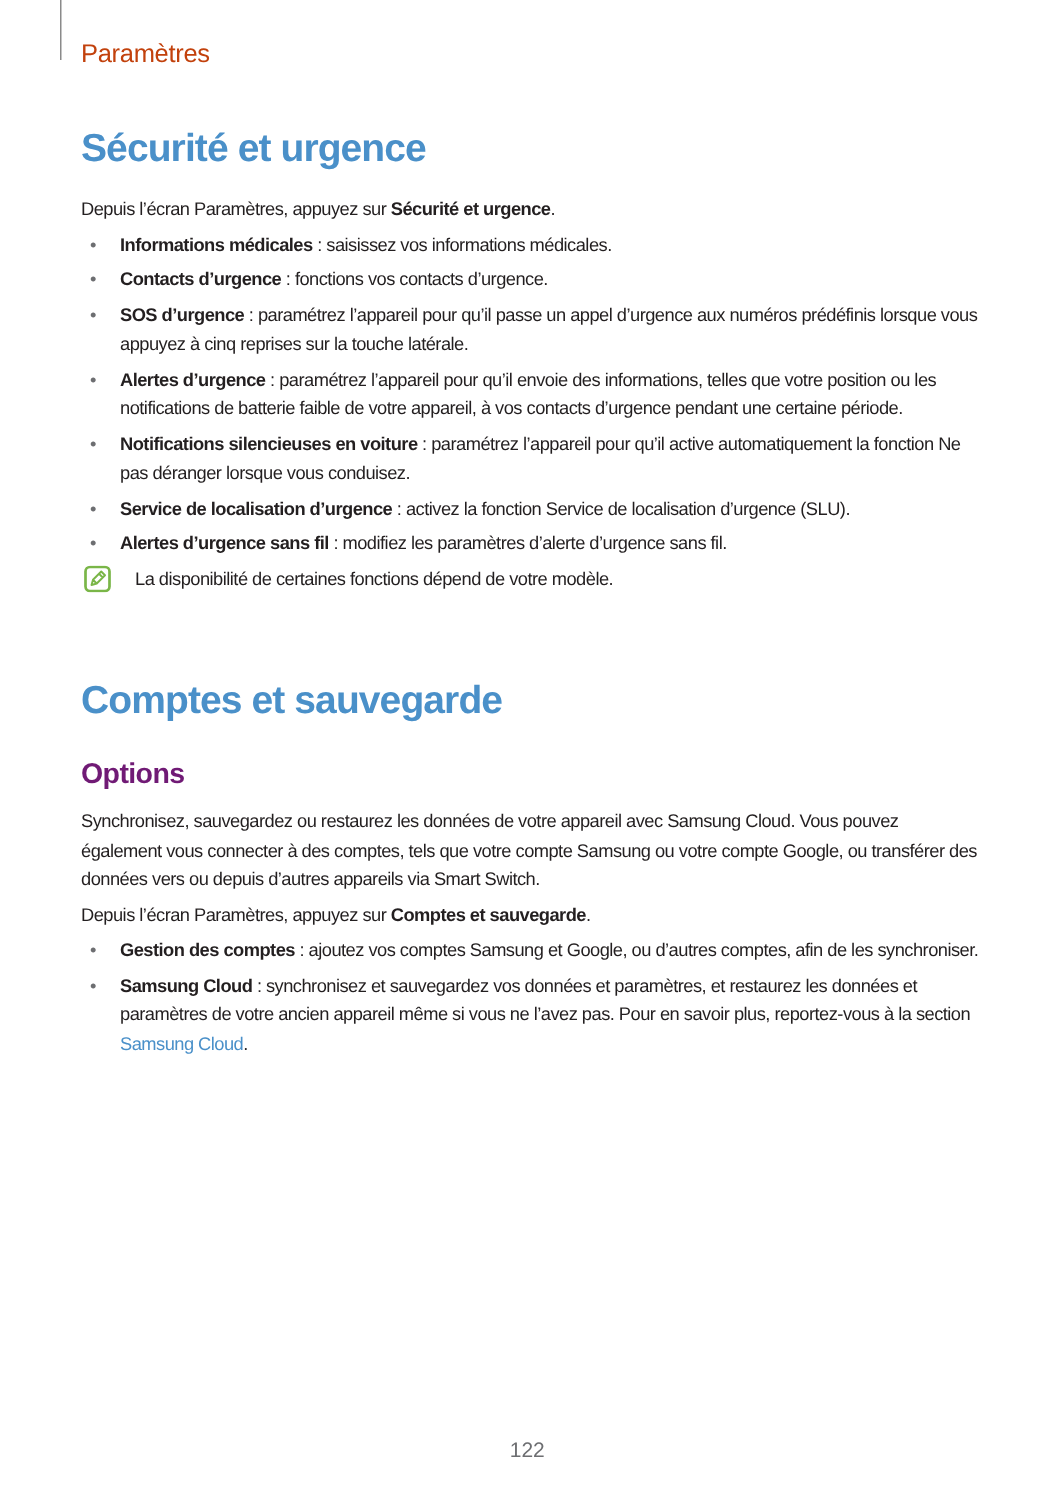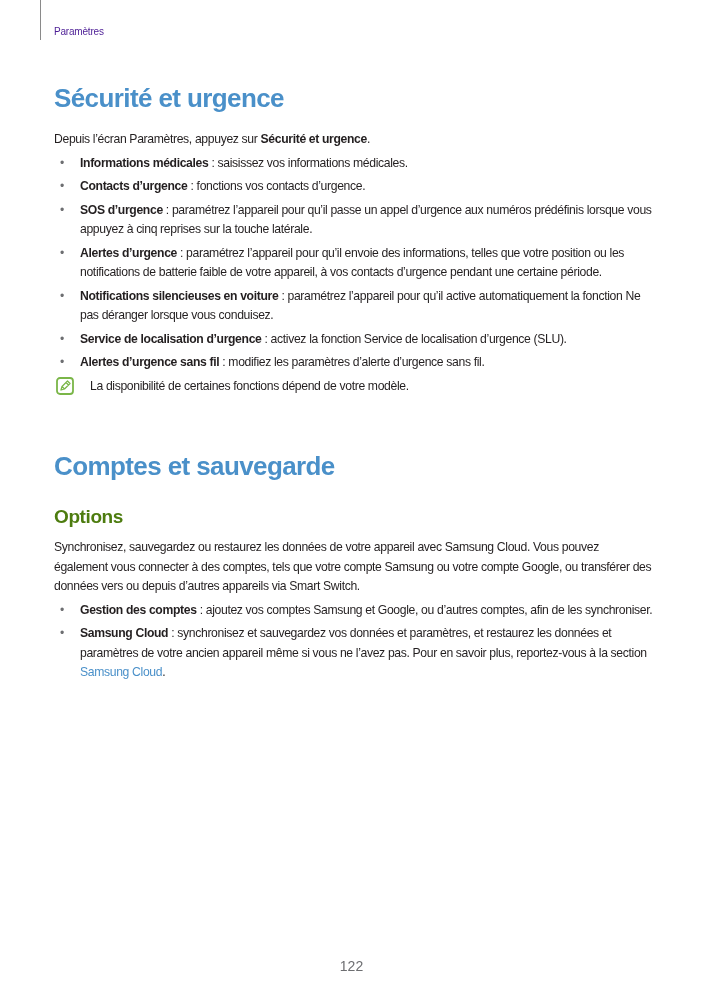--- a/index.html
+++ b/index.html
@@ -1,22 +1,22 @@
 <!DOCTYPE html>
 <html><head>
 <meta charset="utf-8">
 <style>
   html, body { margin: 0; padding: 0; background: #ffffff; }
   body { width: 703px; height: 994px; position: relative; overflow: hidden;
          font-family: "Liberation Sans", sans-serif; color: #231f20; }
   .margin-rule { position: absolute; left: 40px; top: 0; width: 1px; height: 40px; background: #8a8a8a; }
-  .running-header { position: absolute; left: 54px; top: 26px; font-size: 10px; color: #4c1d95; letter-spacing: -0.2px; }
+  .running-header { position: absolute; left: 54px; top: 26px; font-size: 17px; color: #c2410c; letter-spacing: -0.2px; }
   .content { position: absolute; left: 54px; top: 80px; width: 600px; }
   h1 { font-size: 26px; font-weight: bold; color: #4a90c9; margin: 0; letter-spacing: -0.6px; line-height: 36px; }
-  h2 { font-size: 19px; font-weight: bold; color: #4d7c0f; margin: 0; letter-spacing: -0.4px; line-height: 26px; }
+  h2 { font-size: 19px; font-weight: bold; color: #701a75; margin: 0; letter-spacing: -0.4px; line-height: 26px; }
   p { font-size: 12.2px; line-height: 19.5px; margin: 0 0 4px 0; letter-spacing: -0.35px; }
   ul { list-style: none; margin: 0; padding: 0; }
   li { position: relative; padding-left: 26px; font-size: 12.2px; line-height: 19.5px; margin: 0 0 4px 0; letter-spacing: -0.35px; }
   li .bullet { position: absolute; left: 6px; top: 0; color: #6d6e71; }
   b { font-weight: bold; }
   .note { position: relative; padding-left: 36px; font-size: 12.2px; line-height: 19.5px; letter-spacing: -0.35px; margin-top: 2px; }
   .note-icon { position: absolute; left: 2px; top: 0px; width: 18px; height: 18px; }
   .link { color: #4a90c9; }
   .page-number { position: absolute; left: 0; width: 703px; top: 958px; text-align: center; font-size: 14px; color: #6d6e71; }
 </style>
@@ -46,19 +46,20 @@
     </svg>
     <span>La disponibilité de certaines fonctions dépend de votre modèle.</span>
   </div>
 
   <div style="height:52px"></div>
   <h1>Comptes et sauvegarde</h1>
   <div style="height:20px"></div>
   <h2>Options</h2>
   <div style="height:8px"></div>
   <p>Synchronisez, sauvegardez ou restaurez les données de votre appareil avec Samsung Cloud. Vous pouvez également vous connecter à des comptes, tels que votre compte Samsung ou votre compte Google, ou transférer des données vers ou depuis d’autres appareils via Smart Switch.</p>
+  <p><span>Depuis l’écran Paramètres, appuyez sur </span><b>Comptes et sauvegarde</b><span>.</span></p>
   <ul>
     <li><span class="bullet">•</span><b>Gestion des comptes</b><span> : ajoutez vos comptes Samsung et Google, ou d’autres comptes, afin de les synchroniser.</span></li>
     <li><span class="bullet">•</span><b>Samsung Cloud</b><span> : synchronisez et sauvegardez vos données et paramètres, et restaurez les données et paramètres de votre ancien appareil même si vous ne l’avez pas. Pour en savoir plus, reportez-vous à la section </span><a class="link">Samsung Cloud</a><span>.</span></li>
   </ul>
 </div>
 
 <div class="page-number">122</div>
 
 </body></html>

